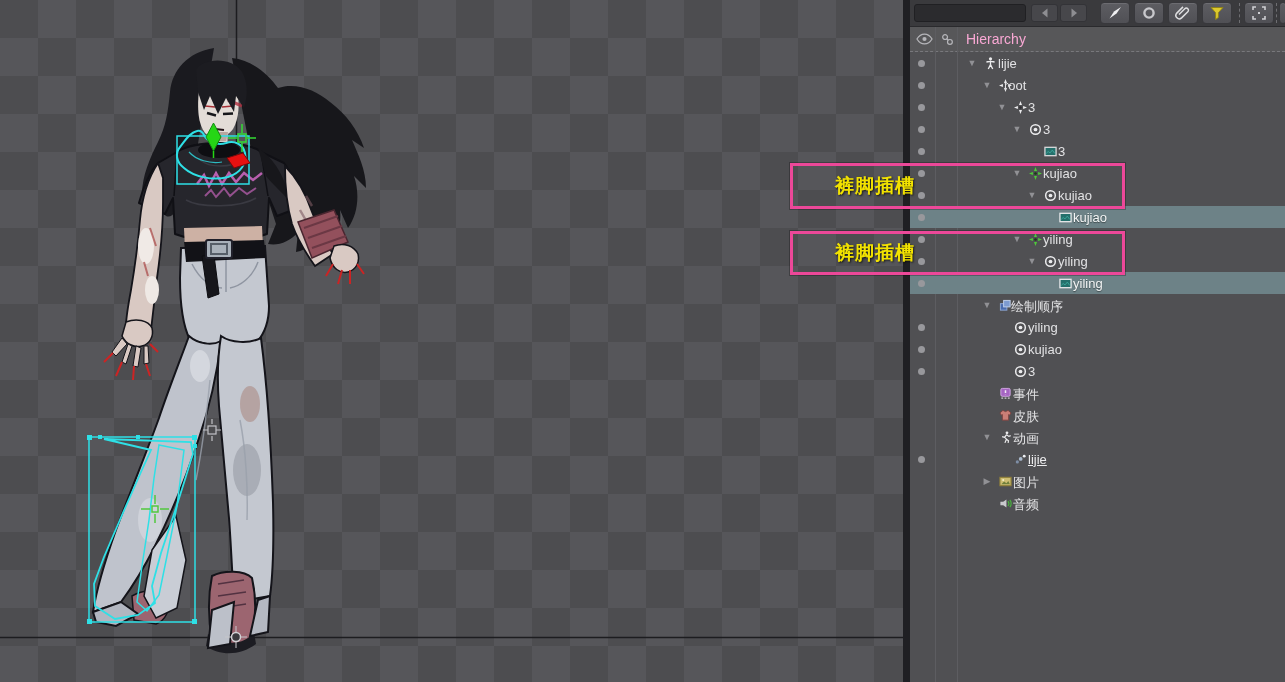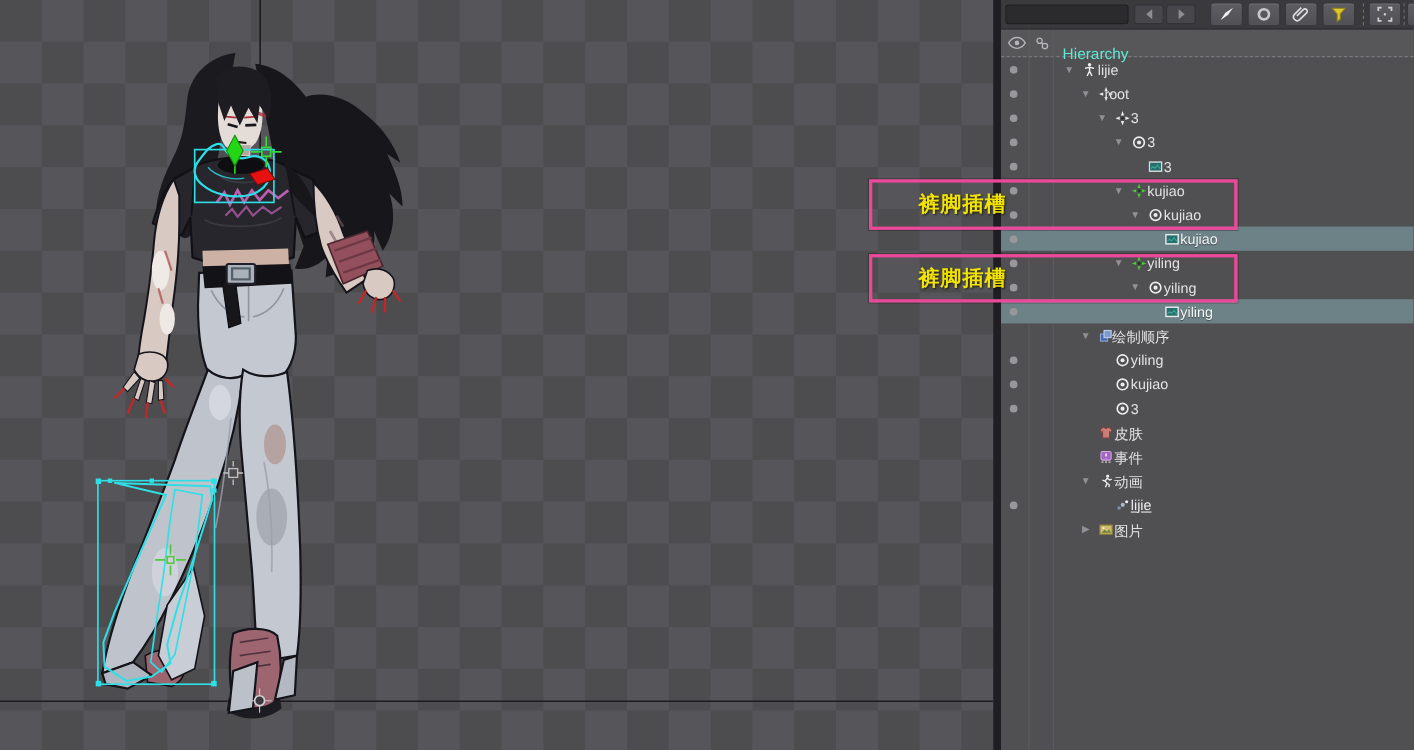--- a/index.html
+++ b/index.html
@@ -19,21 +19,21 @@
   .search{position:absolute;left:4px;top:4px;width:112px;height:18px;background:#2b2b2e;border:1px solid #202023;
     border-radius:3px;color:#cfcfd2;font-size:11px;padding:0 4px 0 18px;outline:none;}
   .search-glyph{position:absolute;left:8px;top:7px;width:12px;height:12px;pointer-events:none;}
   .navbtn{position:absolute;top:4px;width:27px;height:18px;background:#47474b;border:1px solid #333337;border-radius:3px;
     display:flex;align-items:center;justify-content:center;}
   .toolbtn{position:absolute;top:2px;width:30px;height:22px;border-radius:4px;border:1px solid #38383c;
     background:linear-gradient(#5d5d62,#505055);box-shadow:inset 0 1px 0 #6c6c71;display:flex;align-items:center;justify-content:center;}
   .tb-sep{position:absolute;top:3px;height:20px;width:0;border-left:1px dashed #6e6e72;}
   .panel-header{position:absolute;left:0;top:27px;width:375px;height:25px;background:#575759;
     border-bottom:1px dashed #78787c;}
-  .panel-header .title{position:absolute;left:56px;top:4px;font-size:14px;color:#5eead4;margin-top:10px;}
+  .panel-header .title{position:absolute;left:56px;top:4px;font-size:14px;color:#f9a8d4;}
   .hdr-ic{position:absolute;top:6px;}
   .colsep{position:absolute;top:27px;bottom:0;width:1px;background:#5d5d61;}
   .tree{position:absolute;left:0;top:52px;width:375px;}
   .row{position:relative;width:375px;height:22px;}
   .row.sel{background:#6d8287;}
   .dot{position:absolute;left:8px;top:7.5px;width:7px;height:7px;border-radius:50%;background:#98989c;}
   .arrow{position:absolute;top:4px;font-size:9px;color:#919195;width:10px;text-align:center;line-height:14px;}
   .ticon{position:absolute;top:4.5px;width:13px;height:13px;}
   .ic{width:13px;height:13px;display:block;}
   .lbl{position:absolute;top:3.5px;font-size:13px;color:#e2e2e4;white-space:nowrap;}
@@ -412,38 +412,38 @@
             <circle cx="7" cy="7" r="5.2" fill="none" stroke="#ececee" stroke-width="1.6"></circle>
             <circle cx="7" cy="7" r="2" fill="#ececee"></circle>
           </svg>
         </span>
       <span class="lbl" style="left:118px">3</span>
     </div>
 
     <div class="row">
       <span class="ticon" style="left:89px">
           <svg class="ic" viewBox="0 0 14 14">
-            <path d="M4.2 1.5L7 2.8 9.8 1.5 13 4.2 11.2 6.8 10.4 6v6H3.6V6l-.8.8L1 4.2z" fill="#cb7e76" stroke="#7c4340"></path>
-          </svg>
-        </span>
-      <span class="lbl" style="left:103px">皮肤</span>
-    </div>
-
-    <div class="row">
-      <span class="ticon" style="left:89px">
-          <svg class="ic" viewBox="0 0 14 14">
             <rect x="2" y="1.5" width="10" height="8.5" rx="1.5" fill="#a565c2" stroke="#d5a9e6"></rect>
             <path d="M7 3.5v3M7 8.2v.1" stroke="#f0e8f4" stroke-width="1.6"></path>
             <path d="M2.5 12h2M6 12h2M9.5 12h2" stroke="#cfcfd2" stroke-width="1.4"></path>
           </svg>
         </span>
       <span class="lbl" style="left:103px">事件</span>
     </div>
 
     <div class="row">
+      <span class="ticon" style="left:89px">
+          <svg class="ic" viewBox="0 0 14 14">
+            <path d="M4.2 1.5L7 2.8 9.8 1.5 13 4.2 11.2 6.8 10.4 6v6H3.6V6l-.8.8L1 4.2z" fill="#cb7e76" stroke="#7c4340"></path>
+          </svg>
+        </span>
+      <span class="lbl" style="left:103px">皮肤</span>
+    </div>
+
+    <div class="row">
       <span class="arrow" style="left:72px">▼</span>
       <span class="ticon" style="left:89px">
           <svg class="ic" viewBox="0 0 14 14">
             <circle cx="8.6" cy="2" r="1.5" fill="#ececee"></circle>
             <path d="M8.2 4L6 6.8l2 2-1.6 4M6 6.8L3.4 6M8.2 4l2.4 1.8 2-.8M8 8.8l2.2 1.8-.4 2.2" stroke="#ececee" stroke-width="1.3" fill="none"></path>
           </svg>
         </span>
       <span class="lbl" style="left:103px">动画</span>
     </div>
 
@@ -464,20 +464,29 @@
       <span class="ticon" style="left:89px">
           <svg class="ic" viewBox="0 0 14 14">
             <rect x="1" y="2.5" width="12" height="9" fill="#cdbd72" stroke="#8f7f3a" stroke-width="1.2"></rect>
             <circle cx="4.5" cy="5.5" r="1.1" fill="#f4eec8"></circle>
             <path d="M2.5 10l3-3 2.5 2 2-2.5 1.8 3.5z" fill="#6f7f3c"></path>
           </svg>
         </span>
       <span class="lbl" style="left:103px">图片</span>
     </div>
 
+    <div class="row">
+      <span class="ticon" style="left:89px">
+          <svg class="ic" viewBox="0 0 14 14">
+            <path d="M1.5 5.2h3L8 2.6v8.8L4.5 8.8h-3z" fill="#c9c9cd"></path>
+            <path d="M9.6 4.4c1.3 1.5 1.3 3.7 0 5.2M11.6 3c2 2.2 2 5.8 0 8" stroke="#49b83c" stroke-width="1.2" fill="none"></path>
+          </svg>
+        </span>
+      <span class="lbl" style="left:103px">音频</span>
+    </div>
   </div>
 </div>
 
 <div class="callout" style="left:790px;top:163px;width:335px;height:46px">
   <span class="ctext">裤脚插槽</span>
 </div>
 <div class="callout" style="left:790px;top:231px;width:335px;height:44px">
   <span class="ctext">裤脚插槽</span>
 </div>
 

